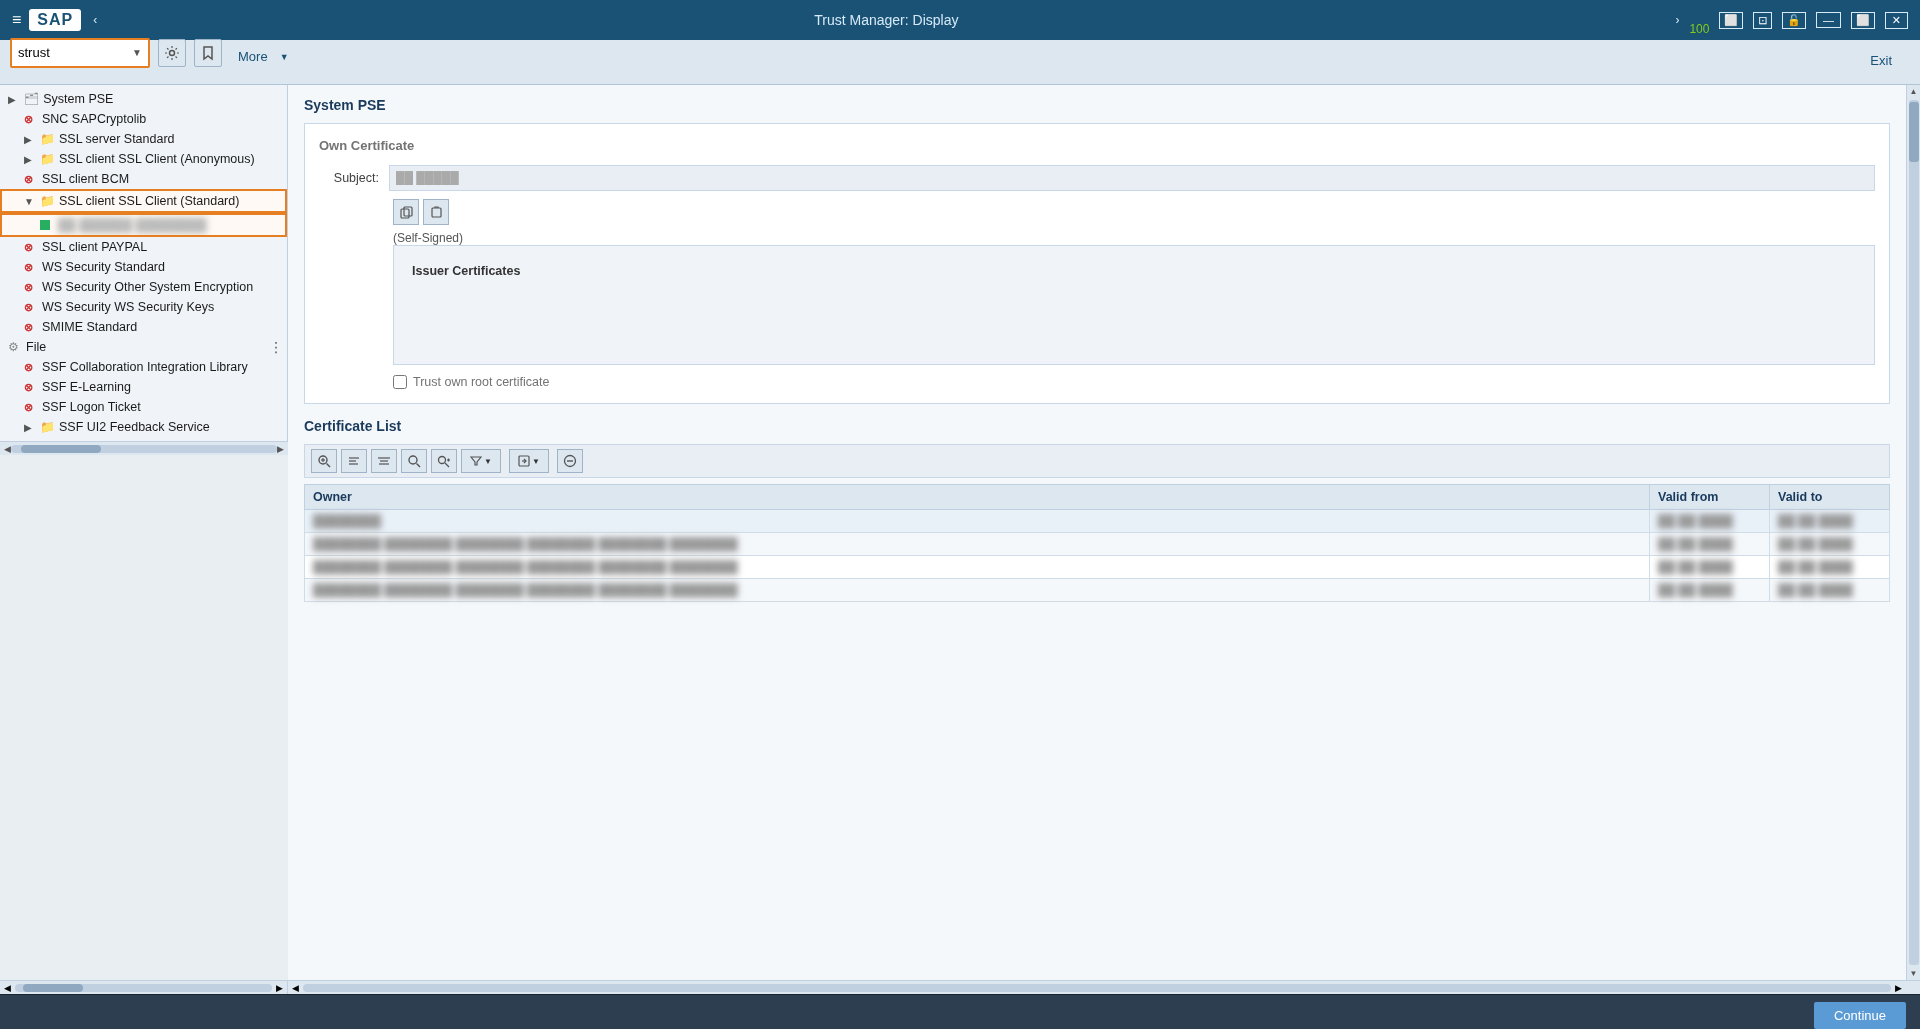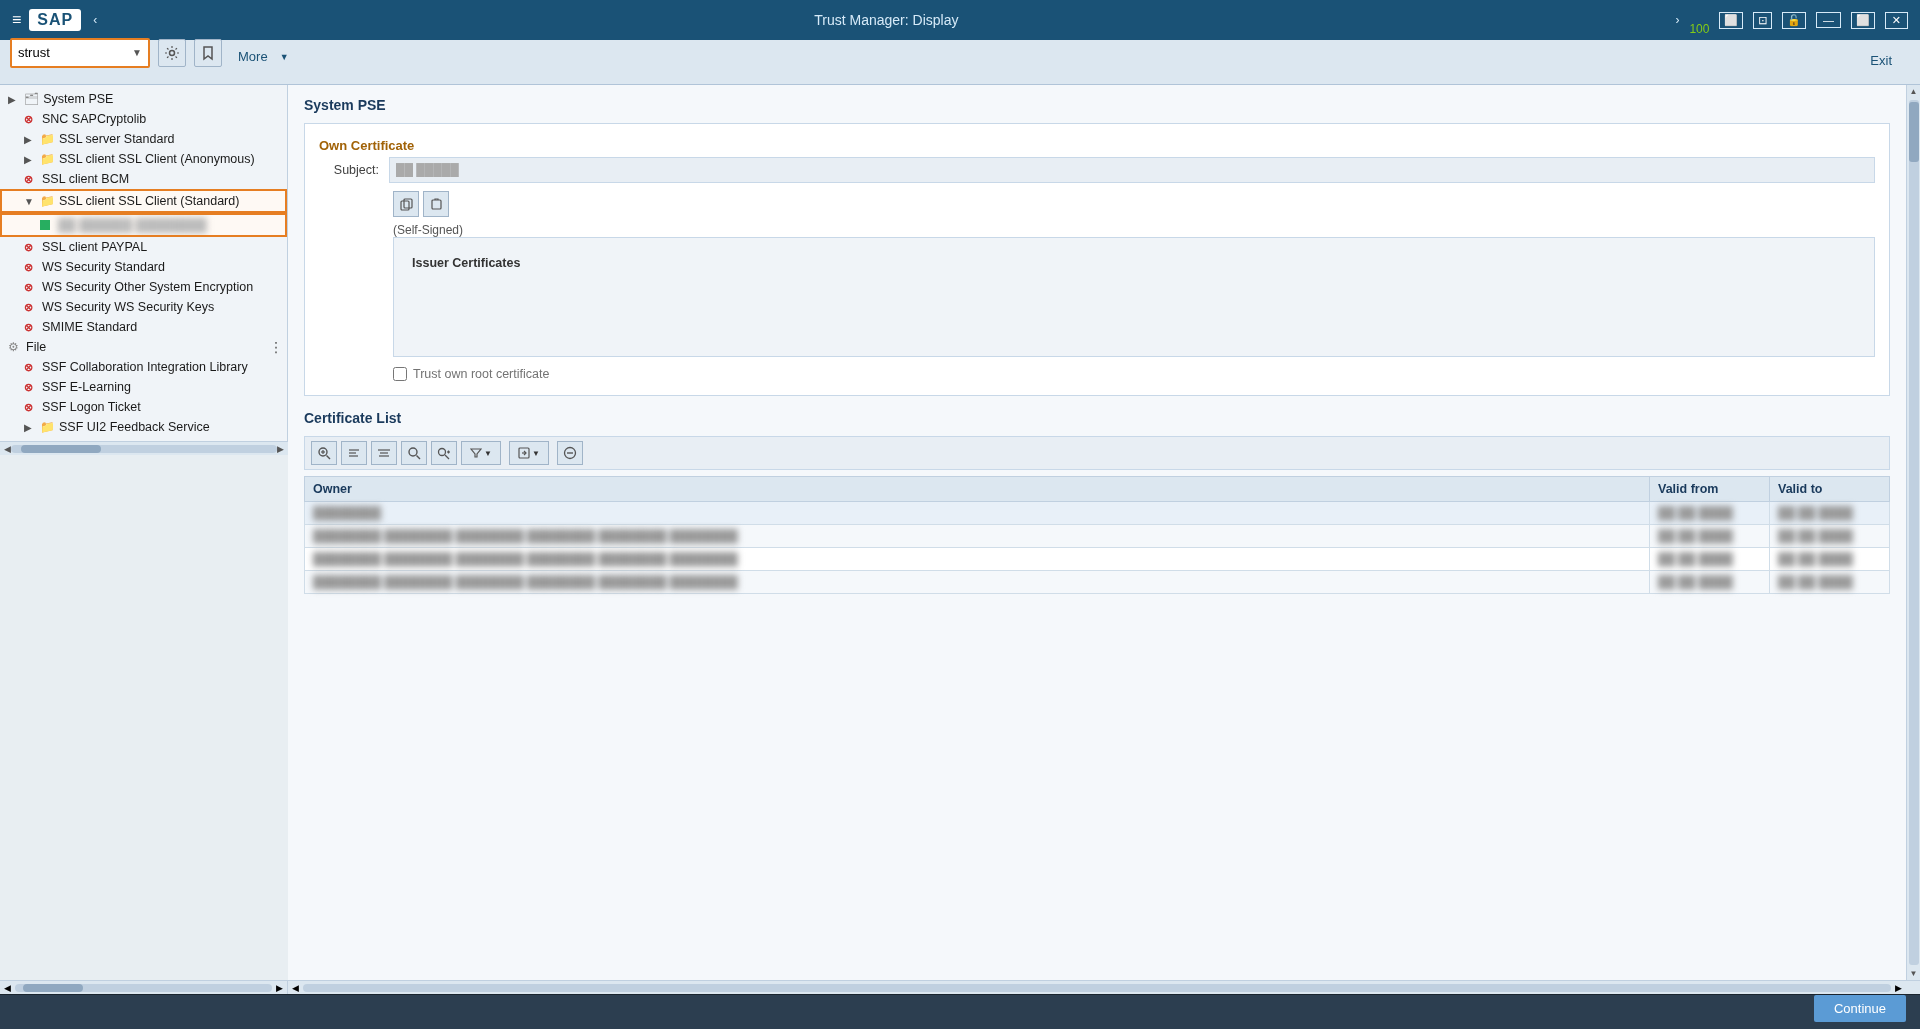--- a/index.html
+++ b/index.html
@@ -131,22 +131,22 @@
     .panel {
       background: white;
       border: 1px solid #c8d8e8;
       margin-bottom: 14px;
       padding: 14px;
     }
 
     .panel-subtitle {
       font-size: 13px;
       font-weight: bold;
-      color: #a16207;
-      margin-bottom: 4px;
+      color: #737373;
+      margin-bottom: 12px;
     }
 
     .form-row {
       display: flex;
       align-items: center;
       margin-bottom: 8px;
       gap: 10px;
     }
     .form-label {
       font-size: 12.5px;
@@ -266,21 +266,21 @@
       font-style: italic;
       user-select: none;
       filter: blur(3px);
     }
 
     
     .bottom-bar {
       height: 35px;
       background: #2c3e50;
       display: flex;
-      align-items: flex-start;
+      align-items: flex-end;
       justify-content: flex-end;
       padding: 0 14px;
       border-top: 1px solid #1a252f;
     }
     .continue-btn {
       background: #5b9bd5;
       color: white;
       border: none;
       padding: 6px 20px;
       font-size: 13px;

